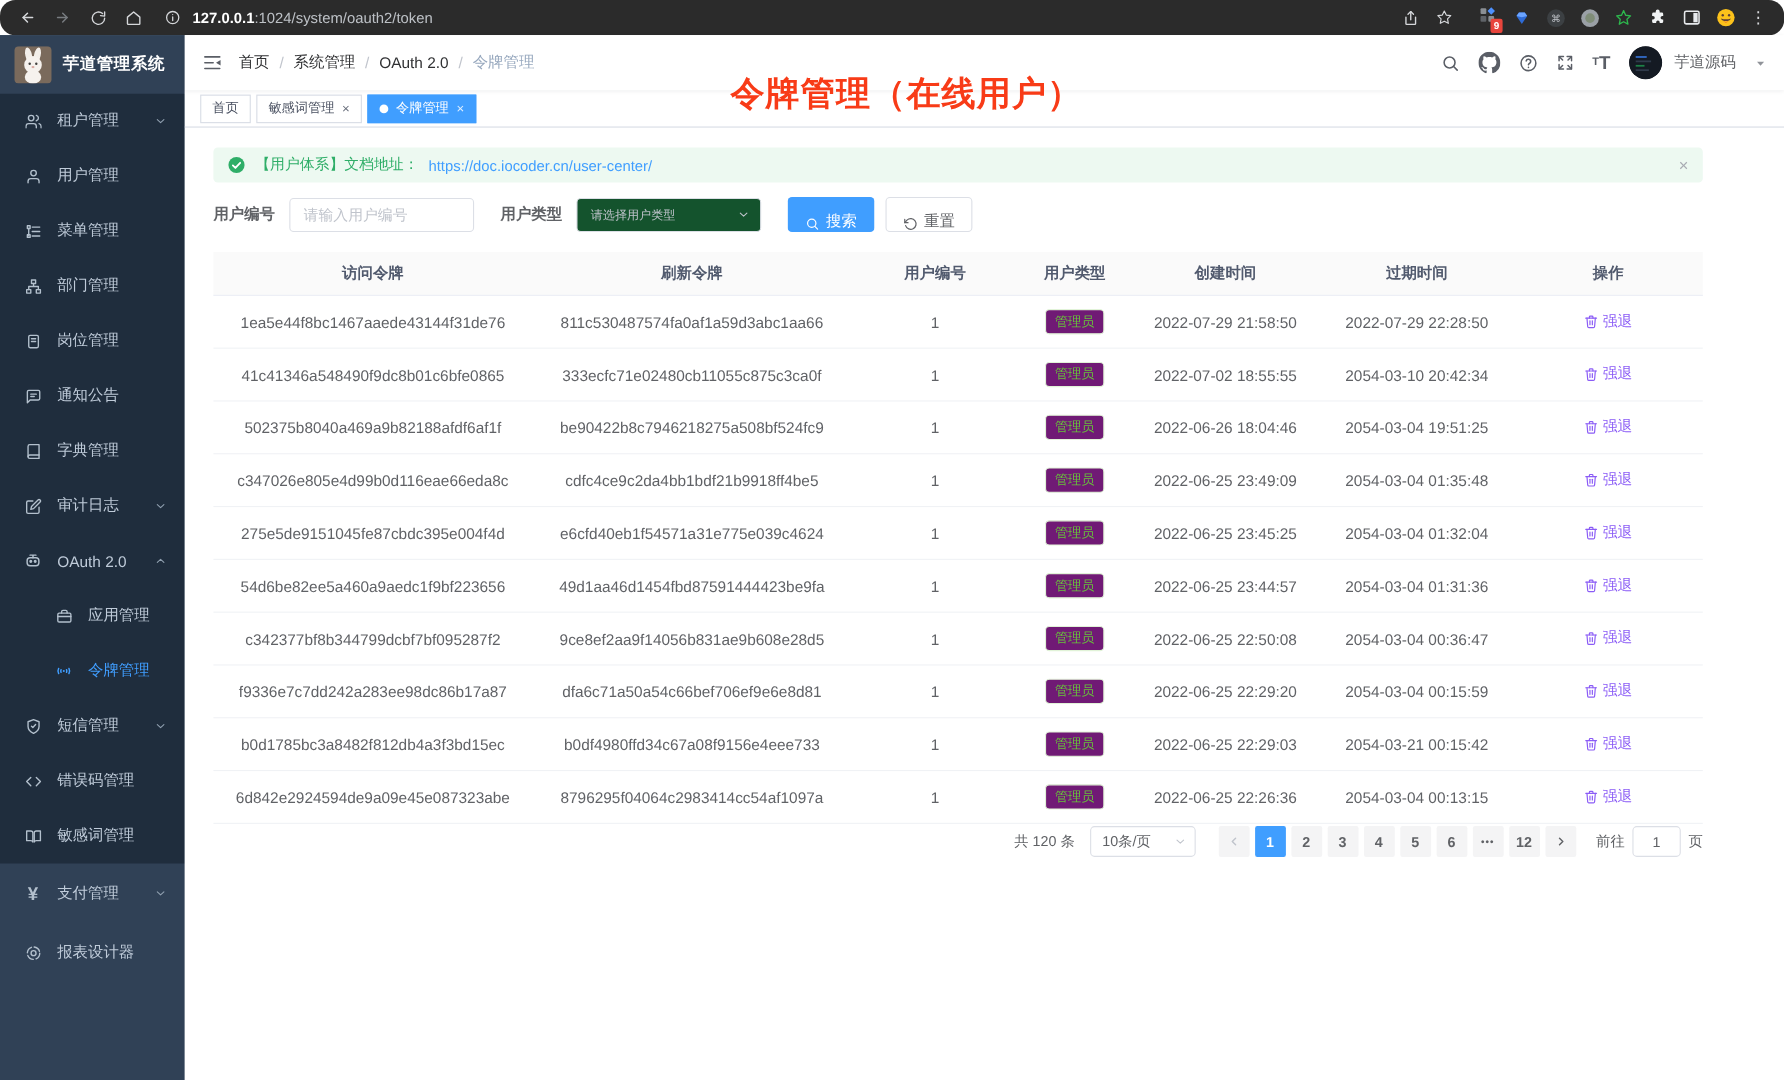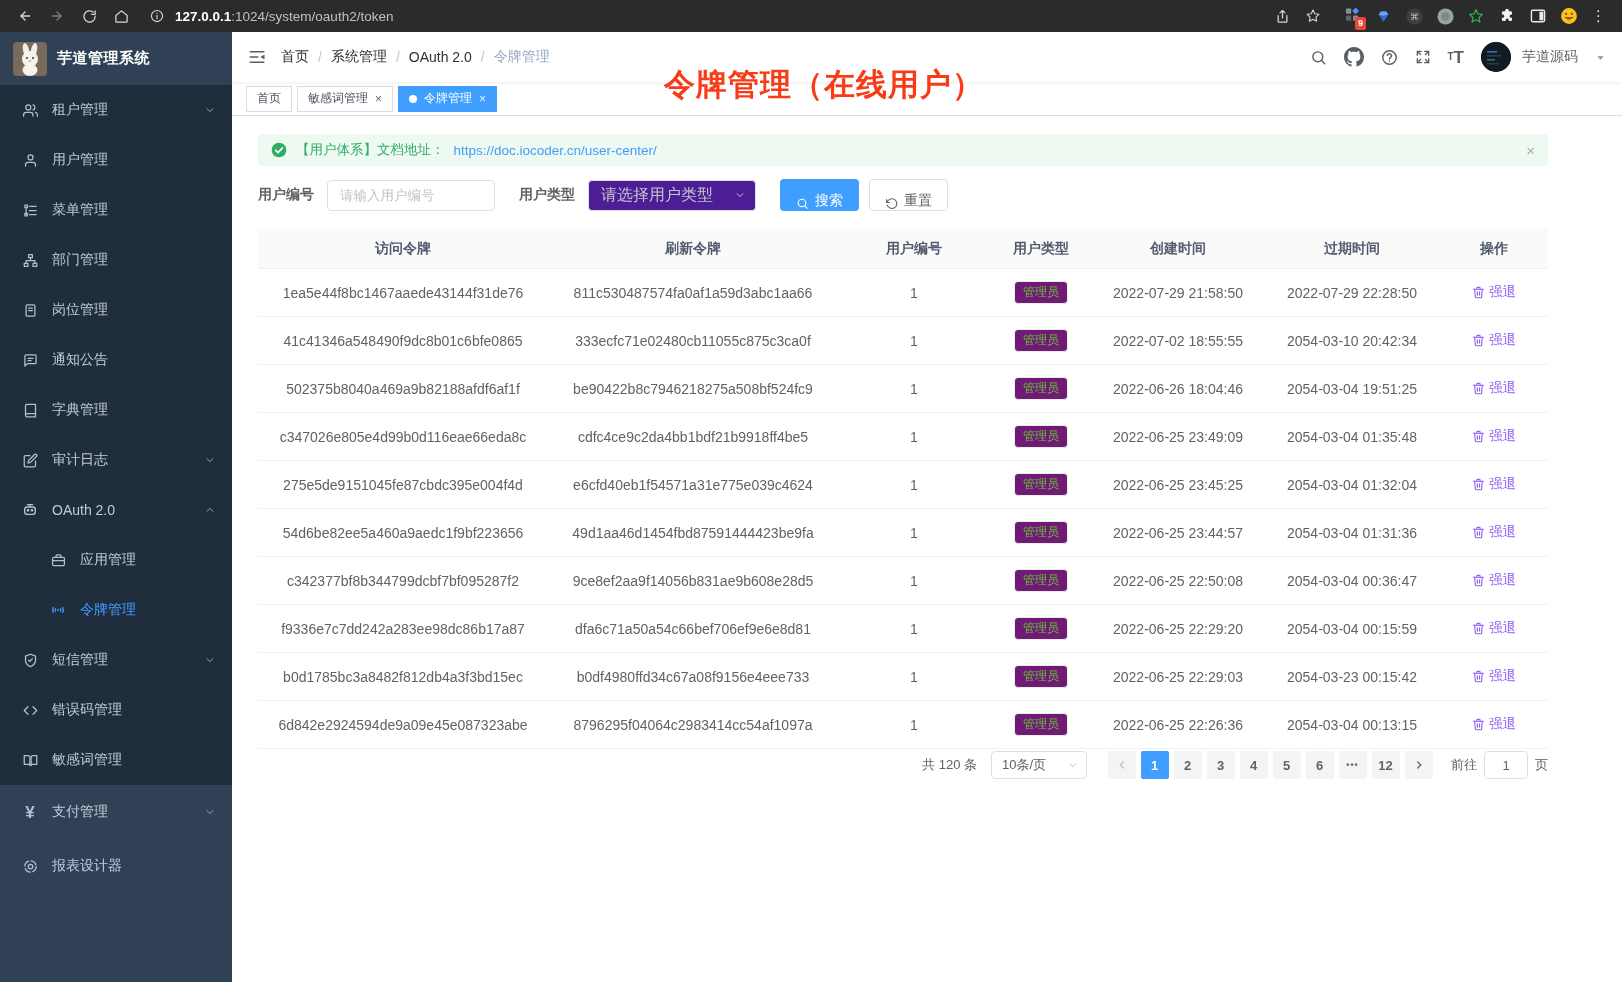--- a/index.html
+++ b/index.html
@@ -1,32 +1,32 @@
 <!DOCTYPE html>
 <html><head>
 <meta charset="utf-8">
 <style>
   * { box-sizing:border-box; margin:0; padding:0; }
   html,body { width:1622px; height:982px; overflow:hidden; }
   body { font-family:"Liberation Sans","DejaVu Sans",sans-serif; background:#fff; position:relative; }
 
   
-  .browser { height:32px; background:#2b2b2b; display:flex; align-items:center; padding:0 12px; gap:6px; }
+  .browser { height:32px; background:#2b2b2b; display:flex; align-items:center; padding:0 12px; gap:6px;border-radius:14px; }
   .b-ico { width:26px; height:26px; display:flex; align-items:center; justify-content:center; color:#d5d7da; cursor:pointer; }
   .b-ico.dim { color:#787c80; }
   .url-zone { flex:1; display:flex; align-items:center; gap:9px; margin-left:8px; color:#bdc1c6; font-size:13.5px; cursor:text; }
   .url-zone b { color:#fff; font-weight:700; }
   .b-right { display:flex; align-items:center; gap:5px; }
   .ext-wrap { position:relative; width:26px; height:26px; display:flex; align-items:center; justify-content:center; cursor:pointer; color:#d5d7da; }
   .ext-badge { position:absolute; right:-1px; bottom:-1px; background:#e8453c; color:#fff; font-size:9px; line-height:1; padding:2px 3px; border-radius:2px; font-weight:700; }
   .kebab { color:#d5d7da; font-size:15px; letter-spacing:0; padding:0 4px; cursor:pointer; }
 
   
   .app { display:flex; height:950px; }
-  .sidebar { width:232px; background:#304156; display:flex; flex-direction:column; flex-shrink:0; }
+  .sidebar { width:168px; background:#304156; display:flex; flex-direction:column; flex-shrink:0; }
   .logo { height:53px; background:#304156; display:flex; align-items:center; gap:10px; padding:0 13px; cursor:pointer; }
   .logo-title { color:#fff; font-size:15px; font-weight:700; letter-spacing:.5px; }
   .menu { flex:1; display:flex; flex-direction:column; background:#304156; overflow:hidden; }
   .menu-group-submenu { background:#1f2d3d; }
   .menu-item { height:50px; display:flex; align-items:center; gap:13px; padding:0 16px 0 21px; color:#bfcbd9; font-size:14px; cursor:pointer; flex-shrink:0; }
   .menu-group-base .menu-item { height:54px; }
   .menu-item .mi-icon { width:18px; display:flex; justify-content:center; color:#b3c0cd; }
   .menu-item.indent { padding-left:49px; }
   .menu-item.active, .menu-item.active .mi-icon { color:#409eff; }
   .mi-arrow { margin-left:auto; color:#90a0b0; display:flex; }
@@ -56,21 +56,21 @@
 
   .alert { margin-top:18px; height:32px; background:#edf9f1; border-radius:4px; display:flex; align-items:center; gap:9px; padding:0 13px; font-size:13.5px;justify-content:center; }
   .alert-prefix { color:#2fae68; }
   .alert-link { color:#409eff; cursor:pointer; }
   .alert-close { margin-left:auto; color:#a8abb2; font-size:15px; cursor:pointer; }
 
   .filters { margin-top:13px; display:flex; align-items:center; font-size:14px; }
   .f-label { font-weight:700; color:#606266; margin-right:13px; }
   .f-input { width:168px; height:31px; border:1px solid #dcdfe6; border-radius:4px; padding:0 12px; font-size:13.5px; color:#606266; outline:none; font-family:inherit; }
   .f-input::placeholder { color:#c0c4cc; }
-  .f-select { width:168px; height:31px; border:1px solid #dcdfe6; border-radius:4px; padding:0 9px 0 12px; display:flex; align-items:center; justify-content:space-between; color:#c0c4cc; font-size:16px; cursor:pointer; background:#4c1d95; }
+  .f-select { width:168px; height:31px; border:1px solid #dcdfe6; border-radius:4px; padding:0 9px 0 12px; display:flex; align-items:center; justify-content:space-between; color:#c0c4cc; font-size:11px; cursor:pointer; background:#14532d; }
   .f-select .caret { color:#c0c4cc; }
   .gap24 { width:24px; }
   .btn { height:32px; border-radius:4px; display:flex; align-items:flex-end; gap:6px; padding:0 15px; font-size:14px; cursor:pointer; border:1px solid transparent; }
   .btn-primary { background:#409eff; color:#fff; margin-left:24px; }
   .btn-plain { background:#fff; border-color:#dcdfe6; color:#606266; margin-left:10px; }
 
   .table { margin-top:18px; font-size:14px; }
   .t-head, .t-row { display:grid; grid-template-columns:290px 290px 152px 102px 172px 176px 1fr; align-items:center; text-align:center; }
   .t-head { height:40px; background:#fafafa; color:#515a6e; font-weight:700; border-bottom:1px solid #ebeef5; }
   .t-row { height:48px; border-bottom:1px solid #f0f2f5; color:#606266; }
@@ -707,21 +707,21 @@
                   </span>
                   <span>强退</span>
                 </span></div>
             </div>
             <div class="t-row">
               <div>b0d1785bc3a8482f812db4a3f3bd15ec</div>
               <div>b0df4980ffd34c67a08f9156e4eee733</div>
               <div>1</div>
               <div><span class="badge">管理员</span></div>
               <div>2022-06-25 22:29:03</div>
-              <div>2054-03-23 00:15:42</div>
+              <div>2054-03-21 00:15:42</div>
               <div><span class="act-link">
                   <span style="display: flex;">
                     <svg width="13" height="13" viewBox="0 0 24 24" fill="none" stroke="currentColor" stroke-width="2" stroke-linecap="round" stroke-linejoin="round">
                       <polyline points="3 6 21 6"></polyline>
                       <path d="M19 6l-1.2 14a2 2 0 0 1-2 1.8H8.2a2 2 0 0 1-2-1.8L5 6"></path>
                       <path d="M9 6V4a1.5 1.5 0 0 1 1.5-1.5h3A1.5 1.5 0 0 1 15 4v2"></path>
                       <line x1="10" y1="10.5" x2="10" y2="17"></line>
                       <line x1="14" y1="10.5" x2="14" y2="17"></line>
                     </svg>
                   </span>

